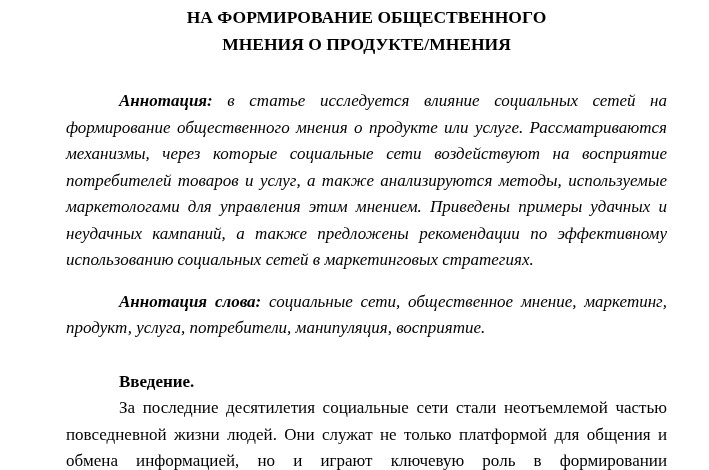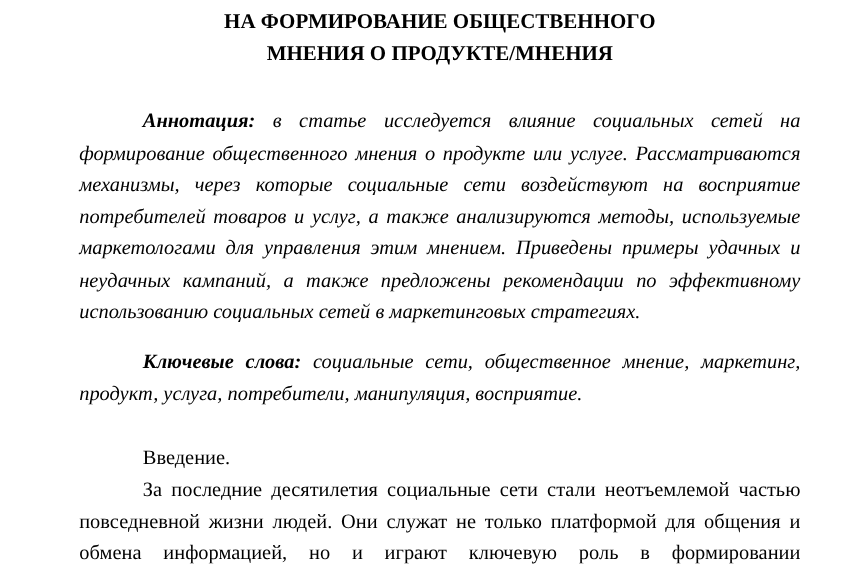--- a/index.html
+++ b/index.html
@@ -41,37 +41,37 @@
   .keywords {
     margin-top: 15px !important;
     font-style: italic;
   }
   .label {
     font-weight: bold;
     font-style: italic;
   }
   .intro-heading {
     margin-top: 27px !important;
-    font-weight: normal;
+    font-weight: bold;
   }
   .intro-body {
     margin-top: 0 !important;
   }
 </style>
 </head>
 <body>
 
 <div class="page">
 
   <div class="title">
     <span>НА ФОРМИРОВАНИЕ ОБЩЕСТВЕННОГО</span><br>
     <span>МНЕНИЯ О ПРОДУКТЕ/МНЕНИЯ</span>
   </div>
 
   <p class="para abstract"><span class="label">Аннотация:</span><span> в статье исследуется влияние социальных сетей на формирование общественного мнения о продукте или услуге. Рассматриваются механизмы, через которые социальные сети воздействуют на восприятие потребителей товаров и услуг, а также анализируются методы, используемые маркетологами для управления этим мнением. Приведены примеры удачных и неудачных кампаний, а также предложены рекомендации по эффективному использованию социальных сетей в маркетинговых стратегиях.</span></p>
 
-  <p class="para keywords"><span class="label">Ключевые слова:</span><span> социальные сети, общественное мнение, маркетинг, продукт, услуга, потребители, манипуляция, восприятие.</span></p>
+  <p class="para keywords"><span class="label">Аннотация слова:</span><span> социальные сети, общественное мнение, маркетинг, продукт, услуга, потребители, манипуляция, восприятие.</span></p>
 
   <p class="para intro-heading">Введение.</p>
 
   <p class="para intro-body">За последние десятилетия социальные сети стали неотъемлемой частью повседневной жизни людей. Они служат не только платформой для общения и обмена информацией, но и играют ключевую роль в формировании общественного мнения о различных продуктах и услугах. Социальные сети</p>
 
 </div>
 
 </body></html>

